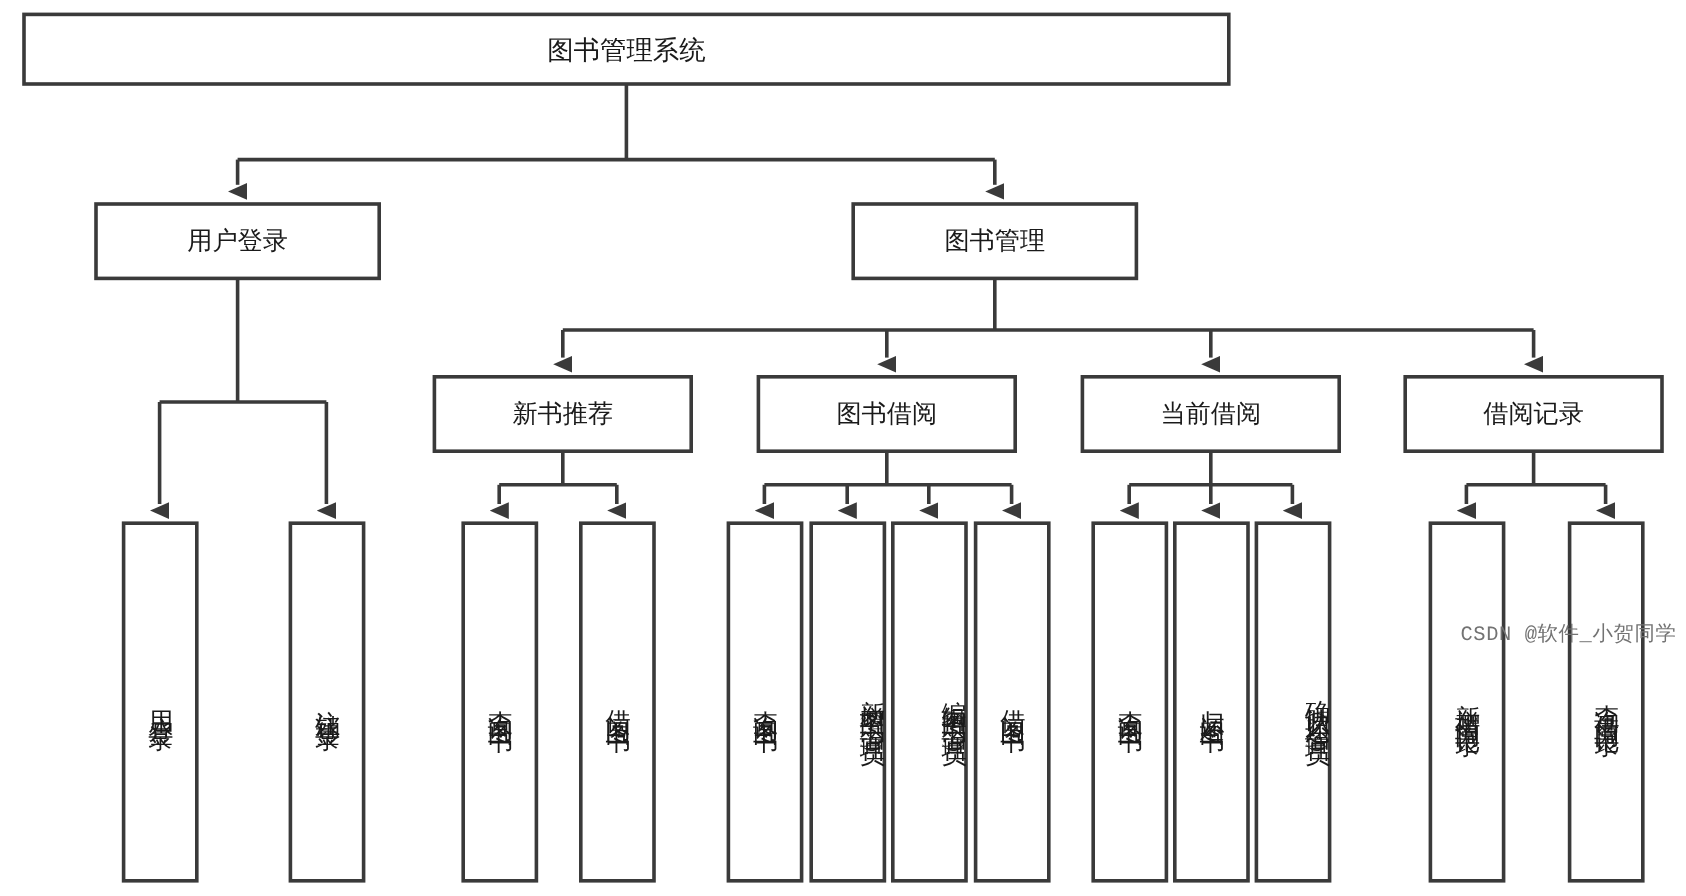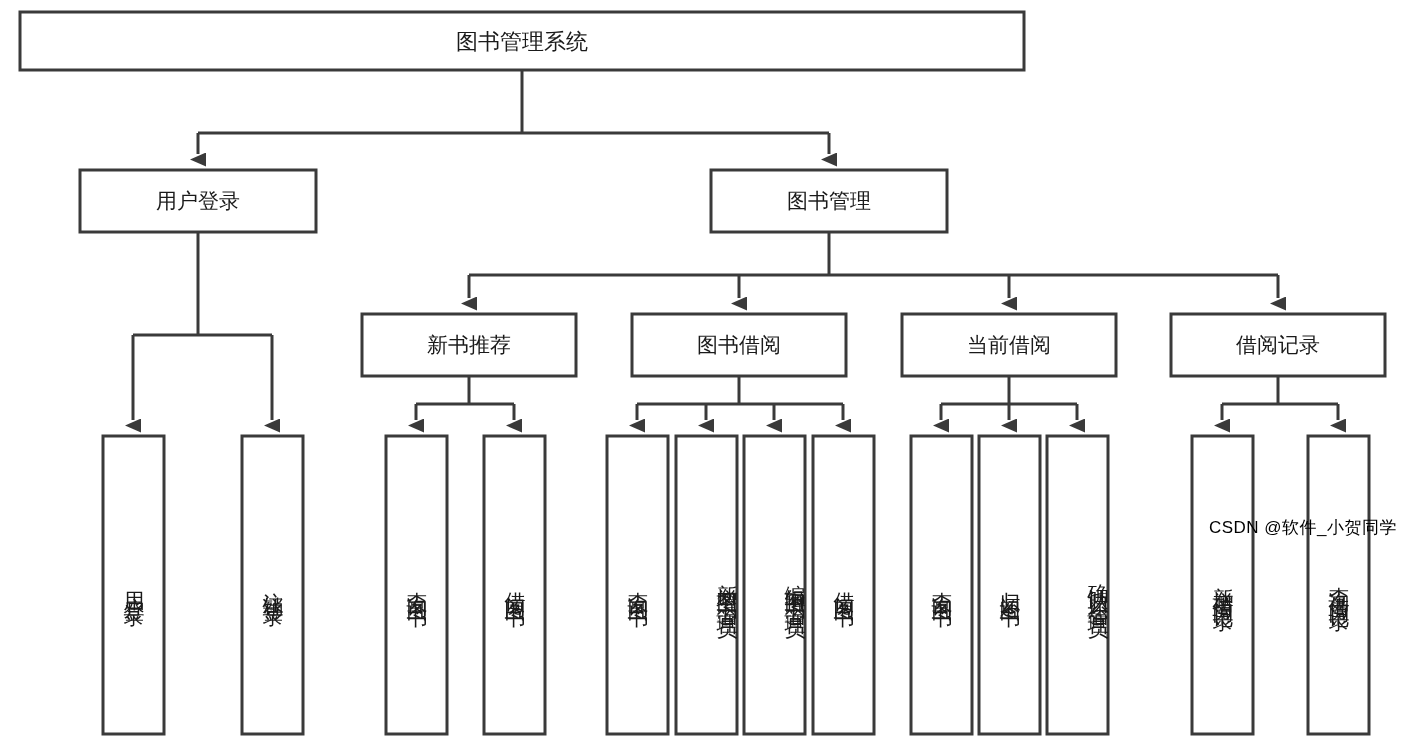--- a/index.html
+++ b/index.html
@@ -47,23 +47,23 @@
     color:#1a1a1a;
     white-space:nowrap;
     text-align:center;
     pointer-events:none;
   }
 
   .watermark{
     position:absolute;
     right:8px;
     bottom:4px;
-    font-family:Liberation Sans, sans-serif;
+    font-family:Liberation Mono, monospace;
     font-size:17px;
-    color:#000000;
+    color:#737373;
     letter-spacing:0.5px;
     white-space:nowrap;
   }
 </style>
 </head>
 <body>
 
 <div id="diagram-root">
 
   <svg width="1405" height="747" viewBox="0 0 1405 747">

